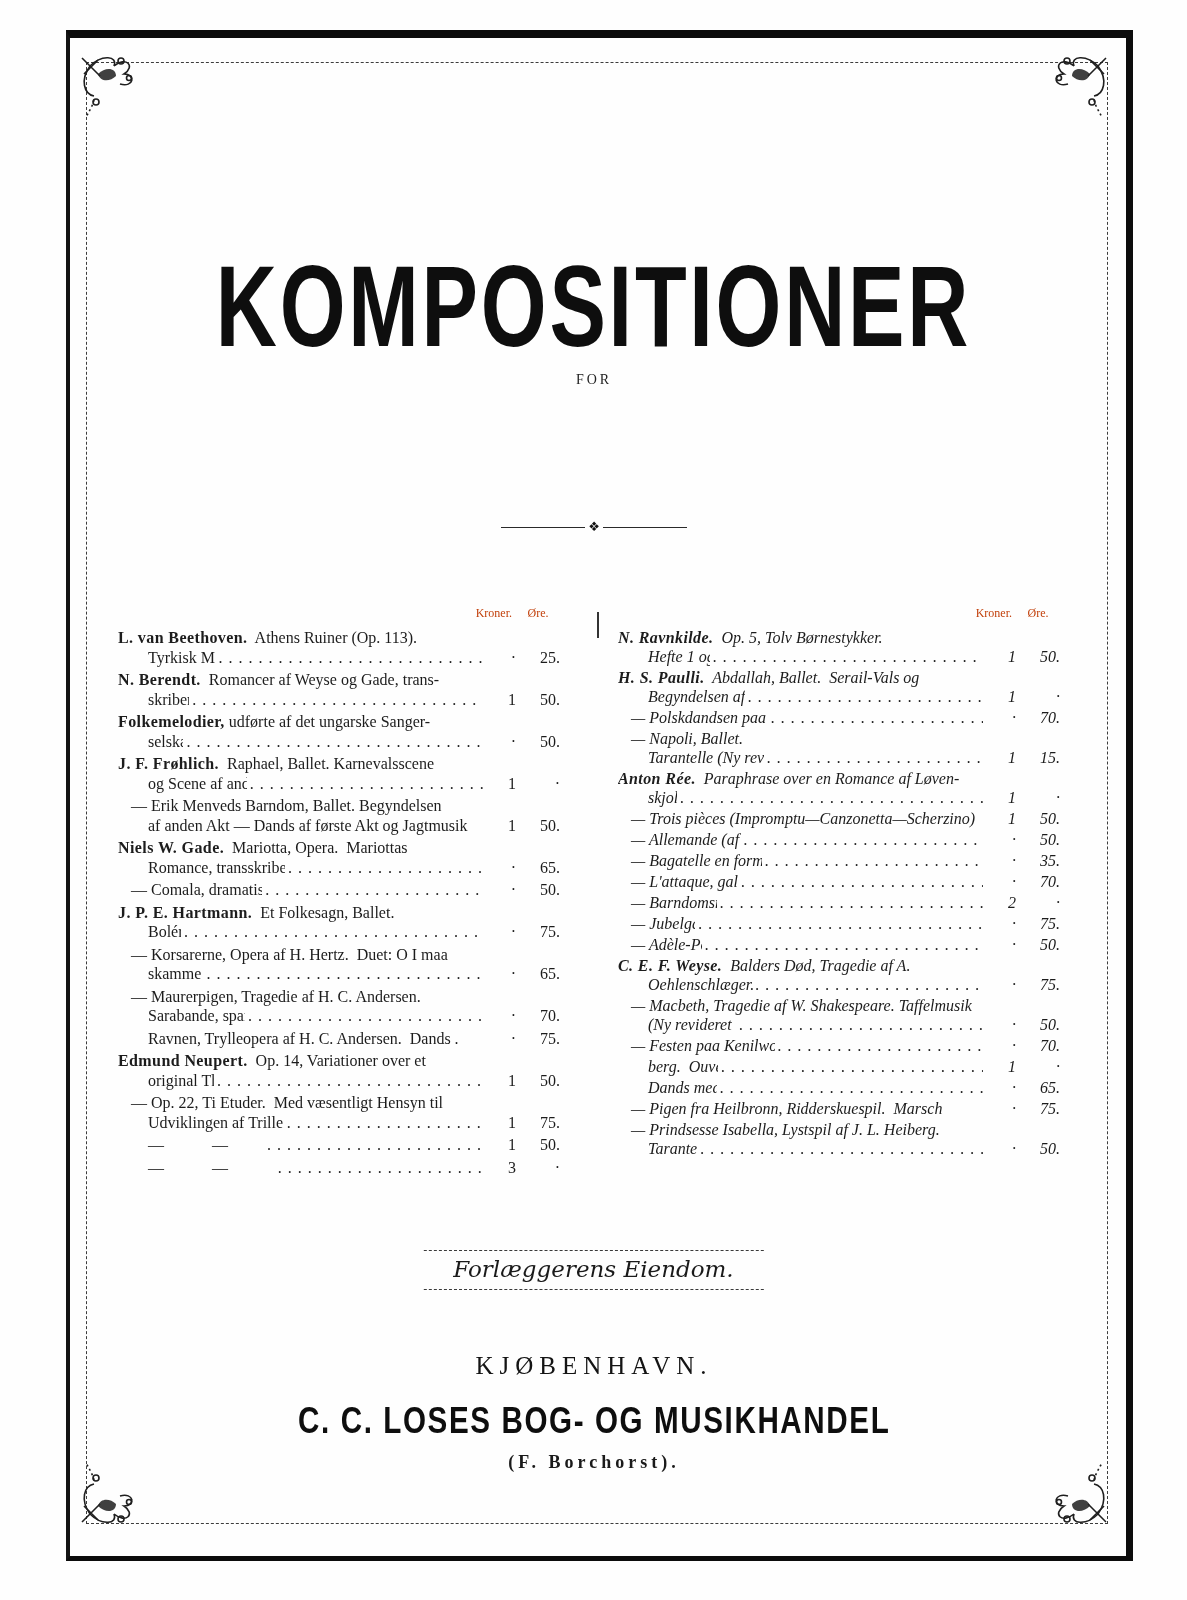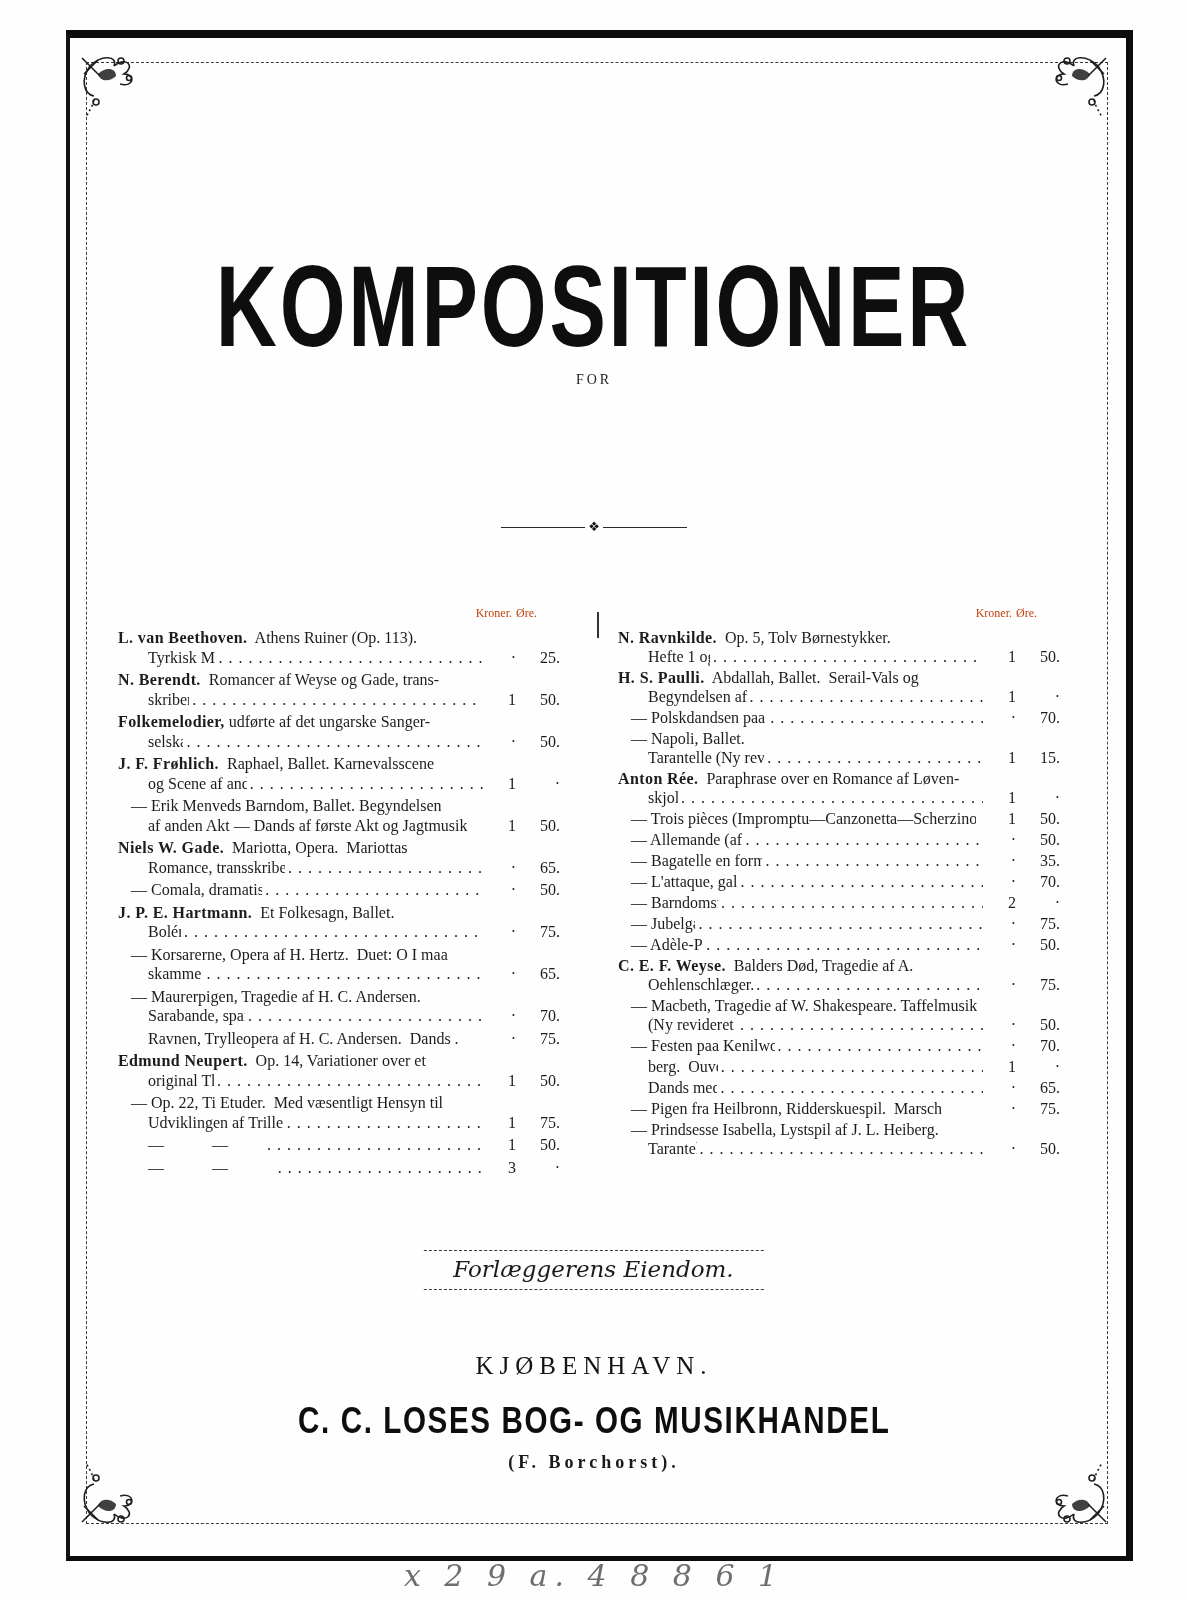--- a/index.html
+++ b/index.html
@@ -30,23 +30,23 @@
         align-items:center;justify-content:center;}
   .tdivider .dline{width:84px;height:1px;background:#2a2a2a;}
   .tdivider .dorn{font-size:13px;line-height:10px;padding:0 3px;color:#111;}
   
   .col{position:absolute;top:606px;width:442px;font-size:16px;}
   .col-left{left:118px;}
   .col-right{left:618px;}
   .phead{display:flex;align-items:baseline;font-size:12px;line-height:15px;margin-bottom:7px;color:#c2410c;}
   .phead .sp{flex:1 1 auto;}
   .phead .krh{flex:0 0 auto;text-align:right;}
-  .phead .oreh{flex:0 0 auto;width:44px;text-align:left;margin-left:4px;}
+  .phead .oreh{flex:0 0 auto;width:44px;text-align:center;margin-left:4px;}
   .entry{margin-bottom:3px;}
-  .col-right .entry{margin-bottom:2px;}
+  .col-right .entry{margin-bottom:2px;font-style:italic;}
   .row{display:flex;align-items:flex-end;line-height:19.5px;}
   .col-right .row{line-height:19px;}
   .row .txt{flex:0 1 auto;min-width:0;overflow:hidden;white-space:pre;}
   .row.cont .txt{padding-left:30px;}
   .row.dash .txt{padding-left:13px;}
   .row .lead{font-weight:700;letter-spacing:0.4px;}
   .leader{flex:1 1 auto;min-width:4px;overflow:hidden;white-space:nowrap;
         margin:0 3px;letter-spacing:1px;color:#222;}
   .kr{flex:0 0 auto;width:30px;text-align:right;}
   .ore{flex:0 0 auto;width:44px;text-align:right;}
@@ -476,15 +476,14 @@
       </div>
     </div>
   <div class="col-sep"></div>
 
   <div class="eiendom">Forlæggerens Eiendom.</div>
   <div class="city">KJØBENHAVN.</div>
   <div class="publisher">
     <span class="pt">C. C. LOSES BOG- OG MUSIKHANDEL</span>
   </div>
   <div class="pub-sub">(F. Borchorst).</div>
-  <div class="handnote">x 2 9 a.   4 8 8 6 1</div>
 
 </div>
 
 </body></html>

